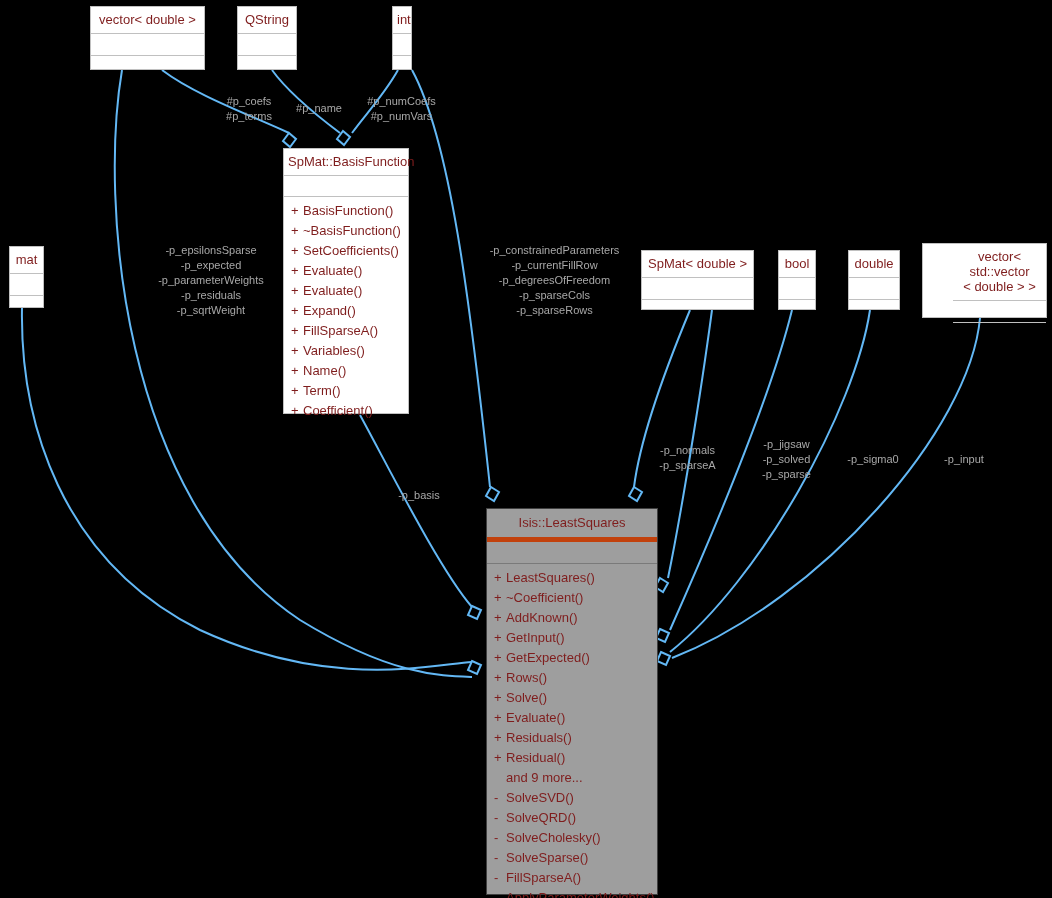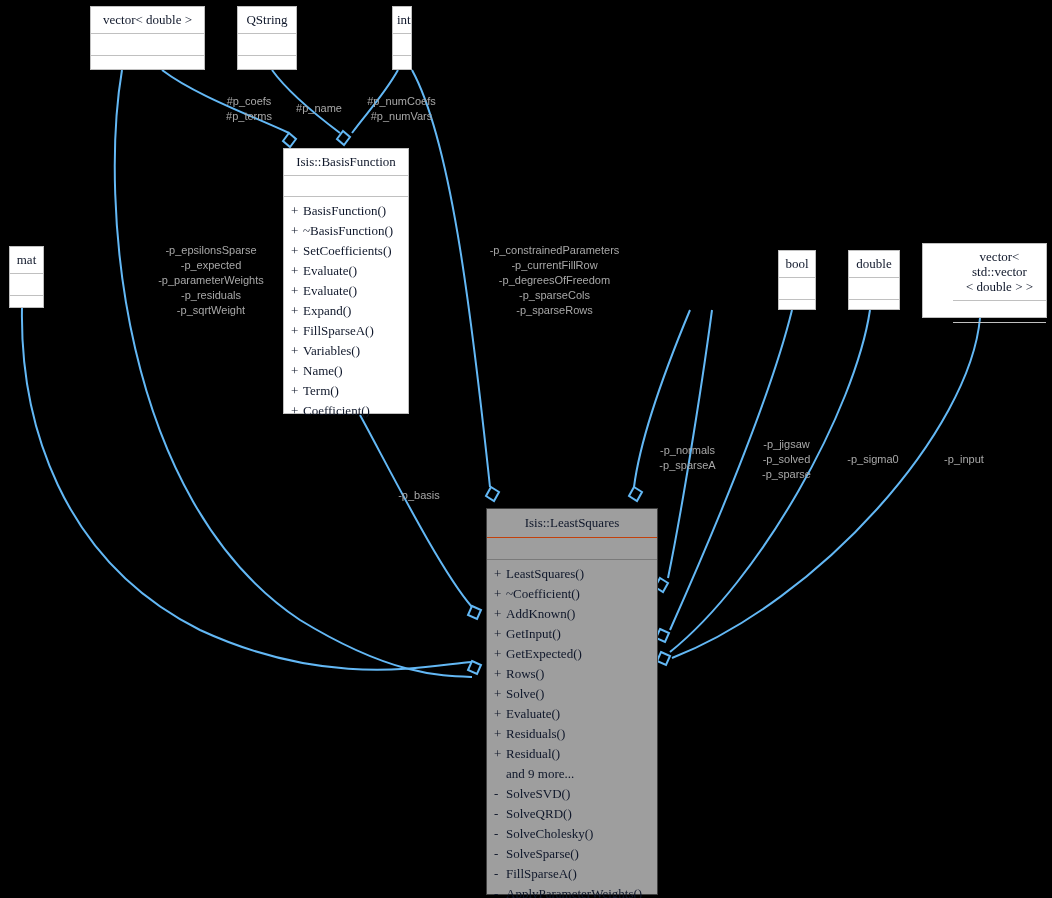--- a/index.html
+++ b/index.html
@@ -22,22 +22,21 @@
     width: 1052px;
     height: 898px;
     pointer-events: none;
   }
   
   .node {
     position: absolute;
     box-sizing: border-box;
     border: 1px solid #c0c0c0;
     background: #ffffff;
-    color: #0f172a;
-    font-family: Liberation Serif, serif;
+    color: #7f1d1d;
   }
   .node .title {
     text-align: center;
     font-size: 13px;
     line-height: 15px;
     padding: 5px 4px 6px 4px;
     border-bottom: 1px solid #c0c0c0;
     white-space: pre-line;
   }
   .node .sect {
@@ -49,21 +48,21 @@
   
   .leafnode .sect {
     height: 21px;
   }
   
   .node.current {
     background: #9e9e9e;
     border: 1px solid #404040;
   }
   .node.current .title {
-    border-bottom: 1px solid #c2410c;
+    border-bottom: 5px solid #c2410c;
     padding: 6px 4px 7px 4px;
   }
   .node.current .sect {
     border-bottom: 1px solid #7a7a7a;
   }
   
   .members {
     padding: 4px 6px 5px 0;
   }
   .member {
@@ -159,20 +158,25 @@
     <div class="sect"></div>
     <div class="sect"></div>
   </div>
 
   <div class="node leafnode" style="left:9px; top:246px; width:35px; height:62px;">
     <div class="title">mat</div>
     <div class="sect"></div>
     <div class="sect"></div>
   </div>
 
+  <div class="node leafnode" style="left:641px; top:250px; width:113px; height:60px;">
+    <div class="title">SpMat&lt; double &gt;</div>
+    <div class="sect"></div>
+    <div class="sect"></div>
+  </div>
 
   <div class="node leafnode" style="left:778px; top:250px; width:38px; height:60px;">
     <div class="title">bool</div>
     <div class="sect"></div>
     <div class="sect"></div>
   </div>
 
   <div class="node leafnode" style="left:848px; top:250px; width:52px; height:60px;">
     <div class="title">double</div>
     <div class="sect"></div>
@@ -180,21 +184,21 @@
   </div>
 
   <div class="node leafnode" style="left:922px; top:243px; width:125px; height:75px;padding-left:30px;">
     <div class="title">vector&lt; std::vector
 &lt; double &gt; &gt;</div>
     <div class="sect"></div>
     <div class="sect"></div>
   </div>
 
   <div class="node" style="left:283px; top:148px; width:126px; height:266px;">
-    <div class="title">Isis::BasisFunction</div>
+    <div class="title">SpMat::BasisFunction</div>
     <div class="sect emptysect"></div>
     <div class="sect members">
       <div class="member"><span class="vis">+</span><span>BasisFunction()</span></div>
       <div class="member"><span class="vis">+</span><span>~BasisFunction()</span></div>
       <div class="member"><span class="vis">+</span><span>SetCoefficients()</span></div>
       <div class="member"><span class="vis">+</span><span>Evaluate()</span></div>
       <div class="member"><span class="vis">+</span><span>Evaluate()</span></div>
       <div class="member"><span class="vis">+</span><span>Expand()</span></div>
       <div class="member"><span class="vis">+</span><span>FillSparseA()</span></div>
       <div class="member"><span class="vis">+</span><span>Variables()</span></div>

